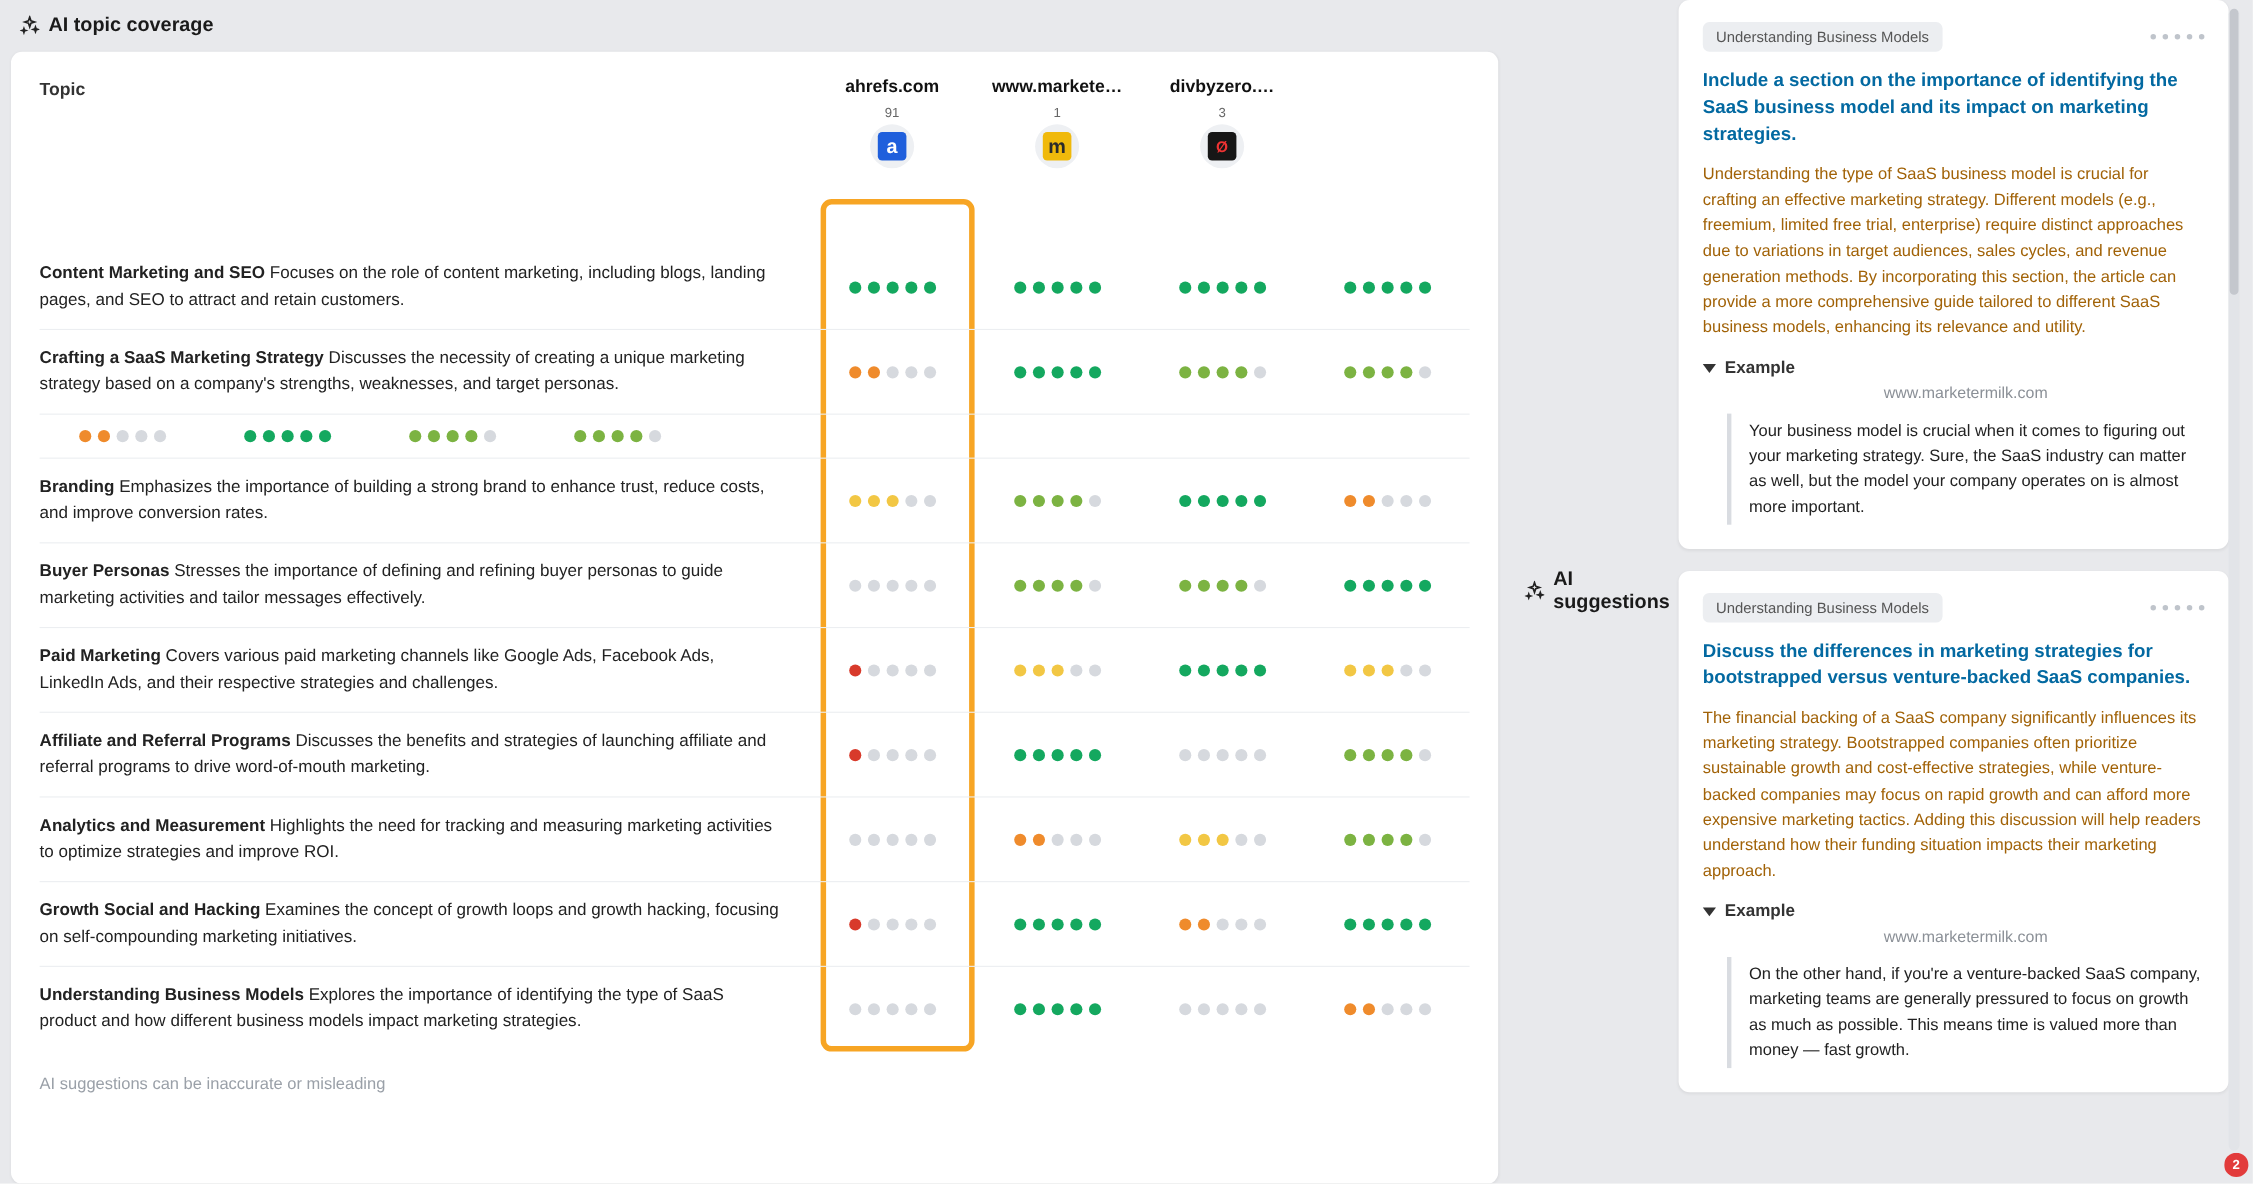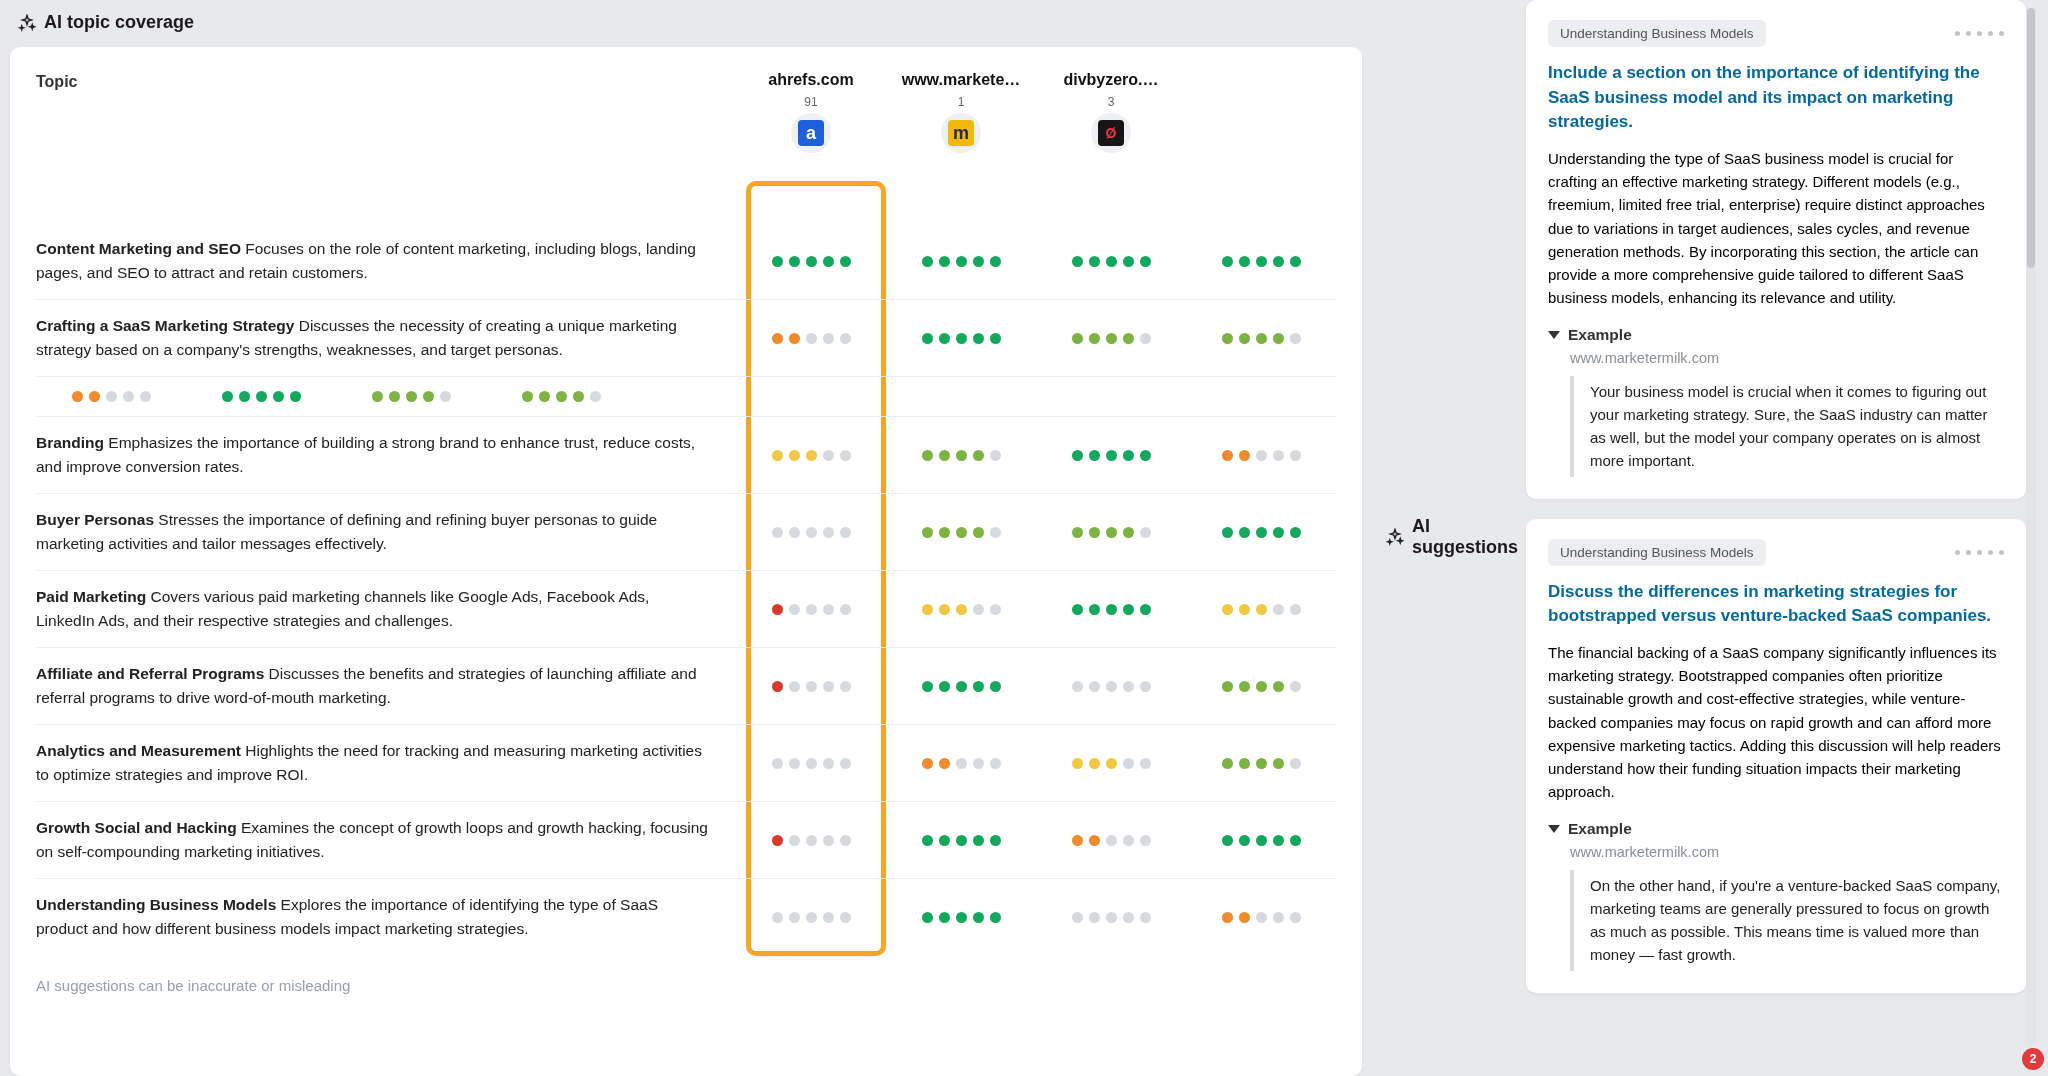--- a/index.html
+++ b/index.html
@@ -85,24 +85,24 @@
     margin-bottom:20px;
   }
   .sugg-top { display:flex; align-items:center; justify-content:space-between; margin-bottom:14px; }
   .tag {
     background:#eceef1; color:#555; font-size:13.5px;
     padding:6px 12px; border-radius:6px; display:inline-block;
   }
   .dots-menu { display:flex; gap:6px; }
   .dots-menu span { width:5px; height:5px; background:#bfc4cb; border-radius:50%; }
   .sugg-title { font-weight:700; font-size:17px; line-height:1.45; margin-bottom:12px; color:#0369a1; }
-  .sugg-body { font-size:15px; line-height:1.55; color:#000000; margin-bottom:16px; }
+  .sugg-body { font-size:15px; line-height:1.55; color:#a16207; margin-bottom:16px; }
   .example-head { display:flex; align-items:center; gap:8px; font-weight:700; font-size:15.5px; margin-bottom:6px; }
   .caret { width:0; height:0; border-left:6px solid transparent; border-right:6px solid transparent; border-top:8px solid #333; }
-  .example-src { color:#8b9097; font-size:14.5px; margin:0 0 10px 22px; }
+  .example-src { color:#8b9097; font-size:14.5px; margin:0 0 10px 22px;text-align:center; }
   .example-quote { border-left:4px solid #d9dce1; margin-left:22px; padding:4px 0 4px 16px; font-size:15px; line-height:1.55; color:#222; }
 
   .scroll-track { position:absolute; right:2px; top:8px; bottom:30px; width:10px; background:#e2e4e8; border-radius:6px; }
   .scroll-thumb { position:absolute; left:1px; width:8px; background:#c4c7cd; border-radius:6px; }
 
   .badge-bot {
     position:fixed; right:4px; bottom:6px; width:22px; height:22px; border-radius:50%;
     background:#e23b3b; color:#fff; font-size:12px; font-weight:700;
     display:flex; align-items:center; justify-content:center;
   }

